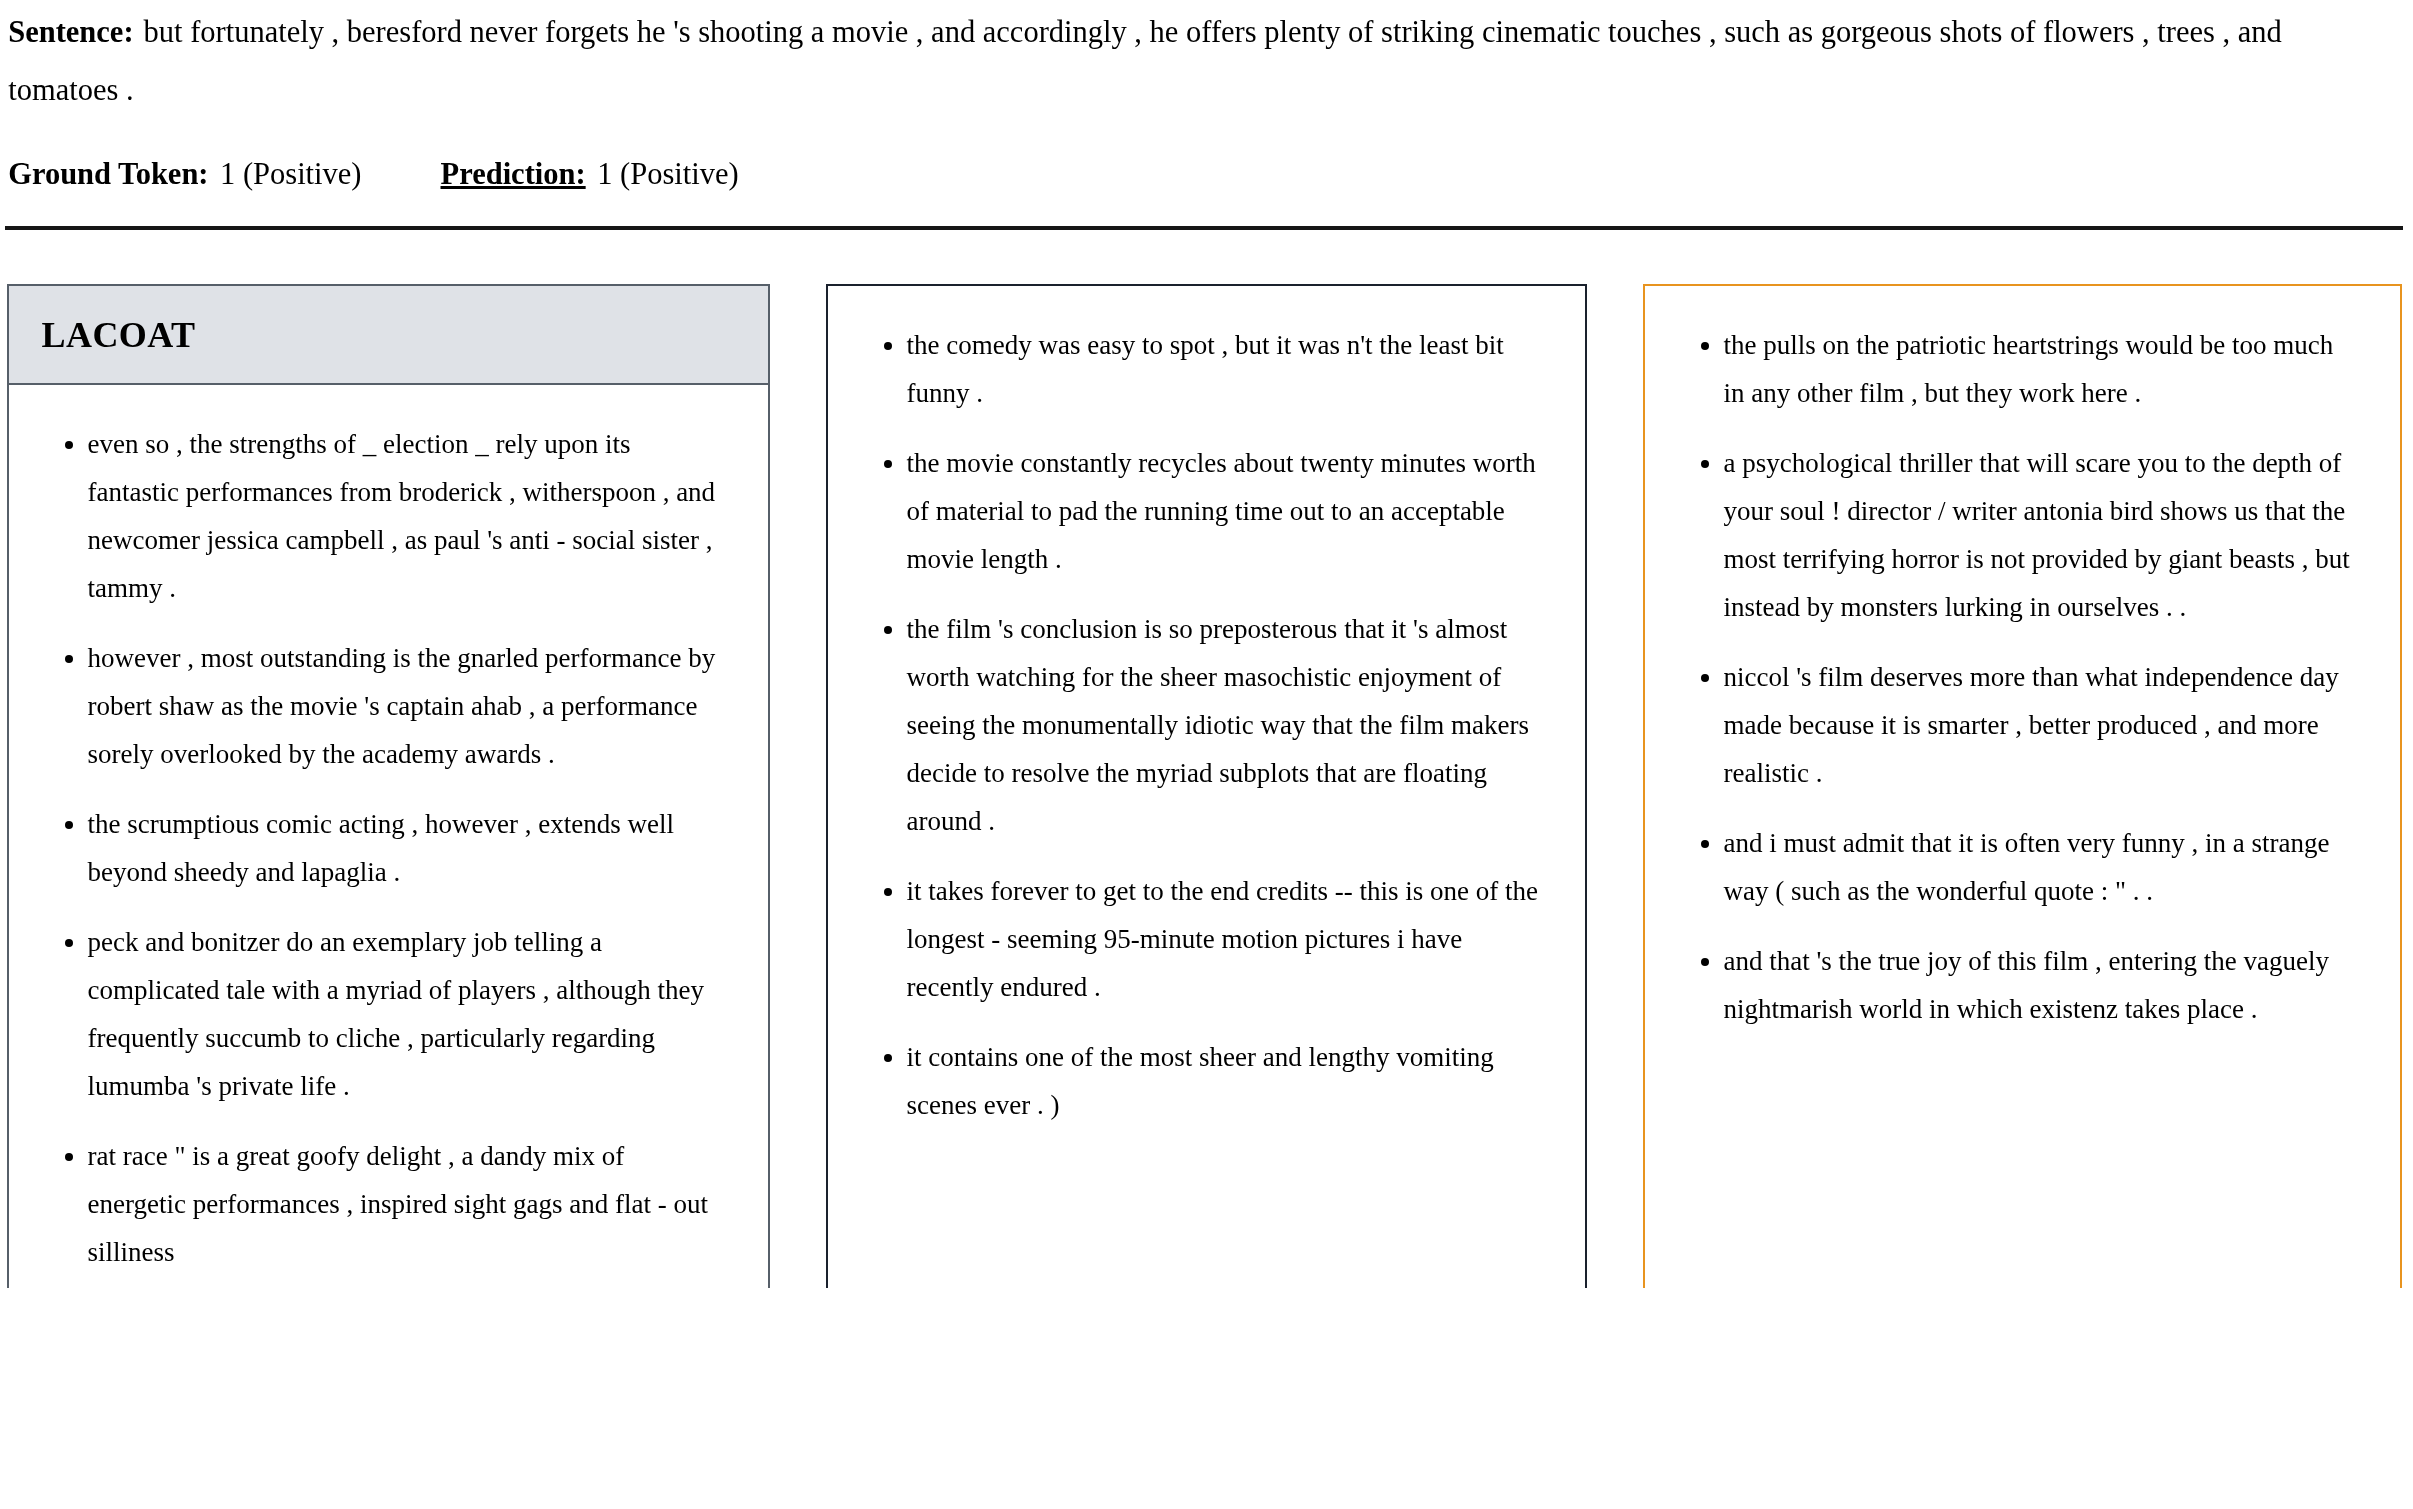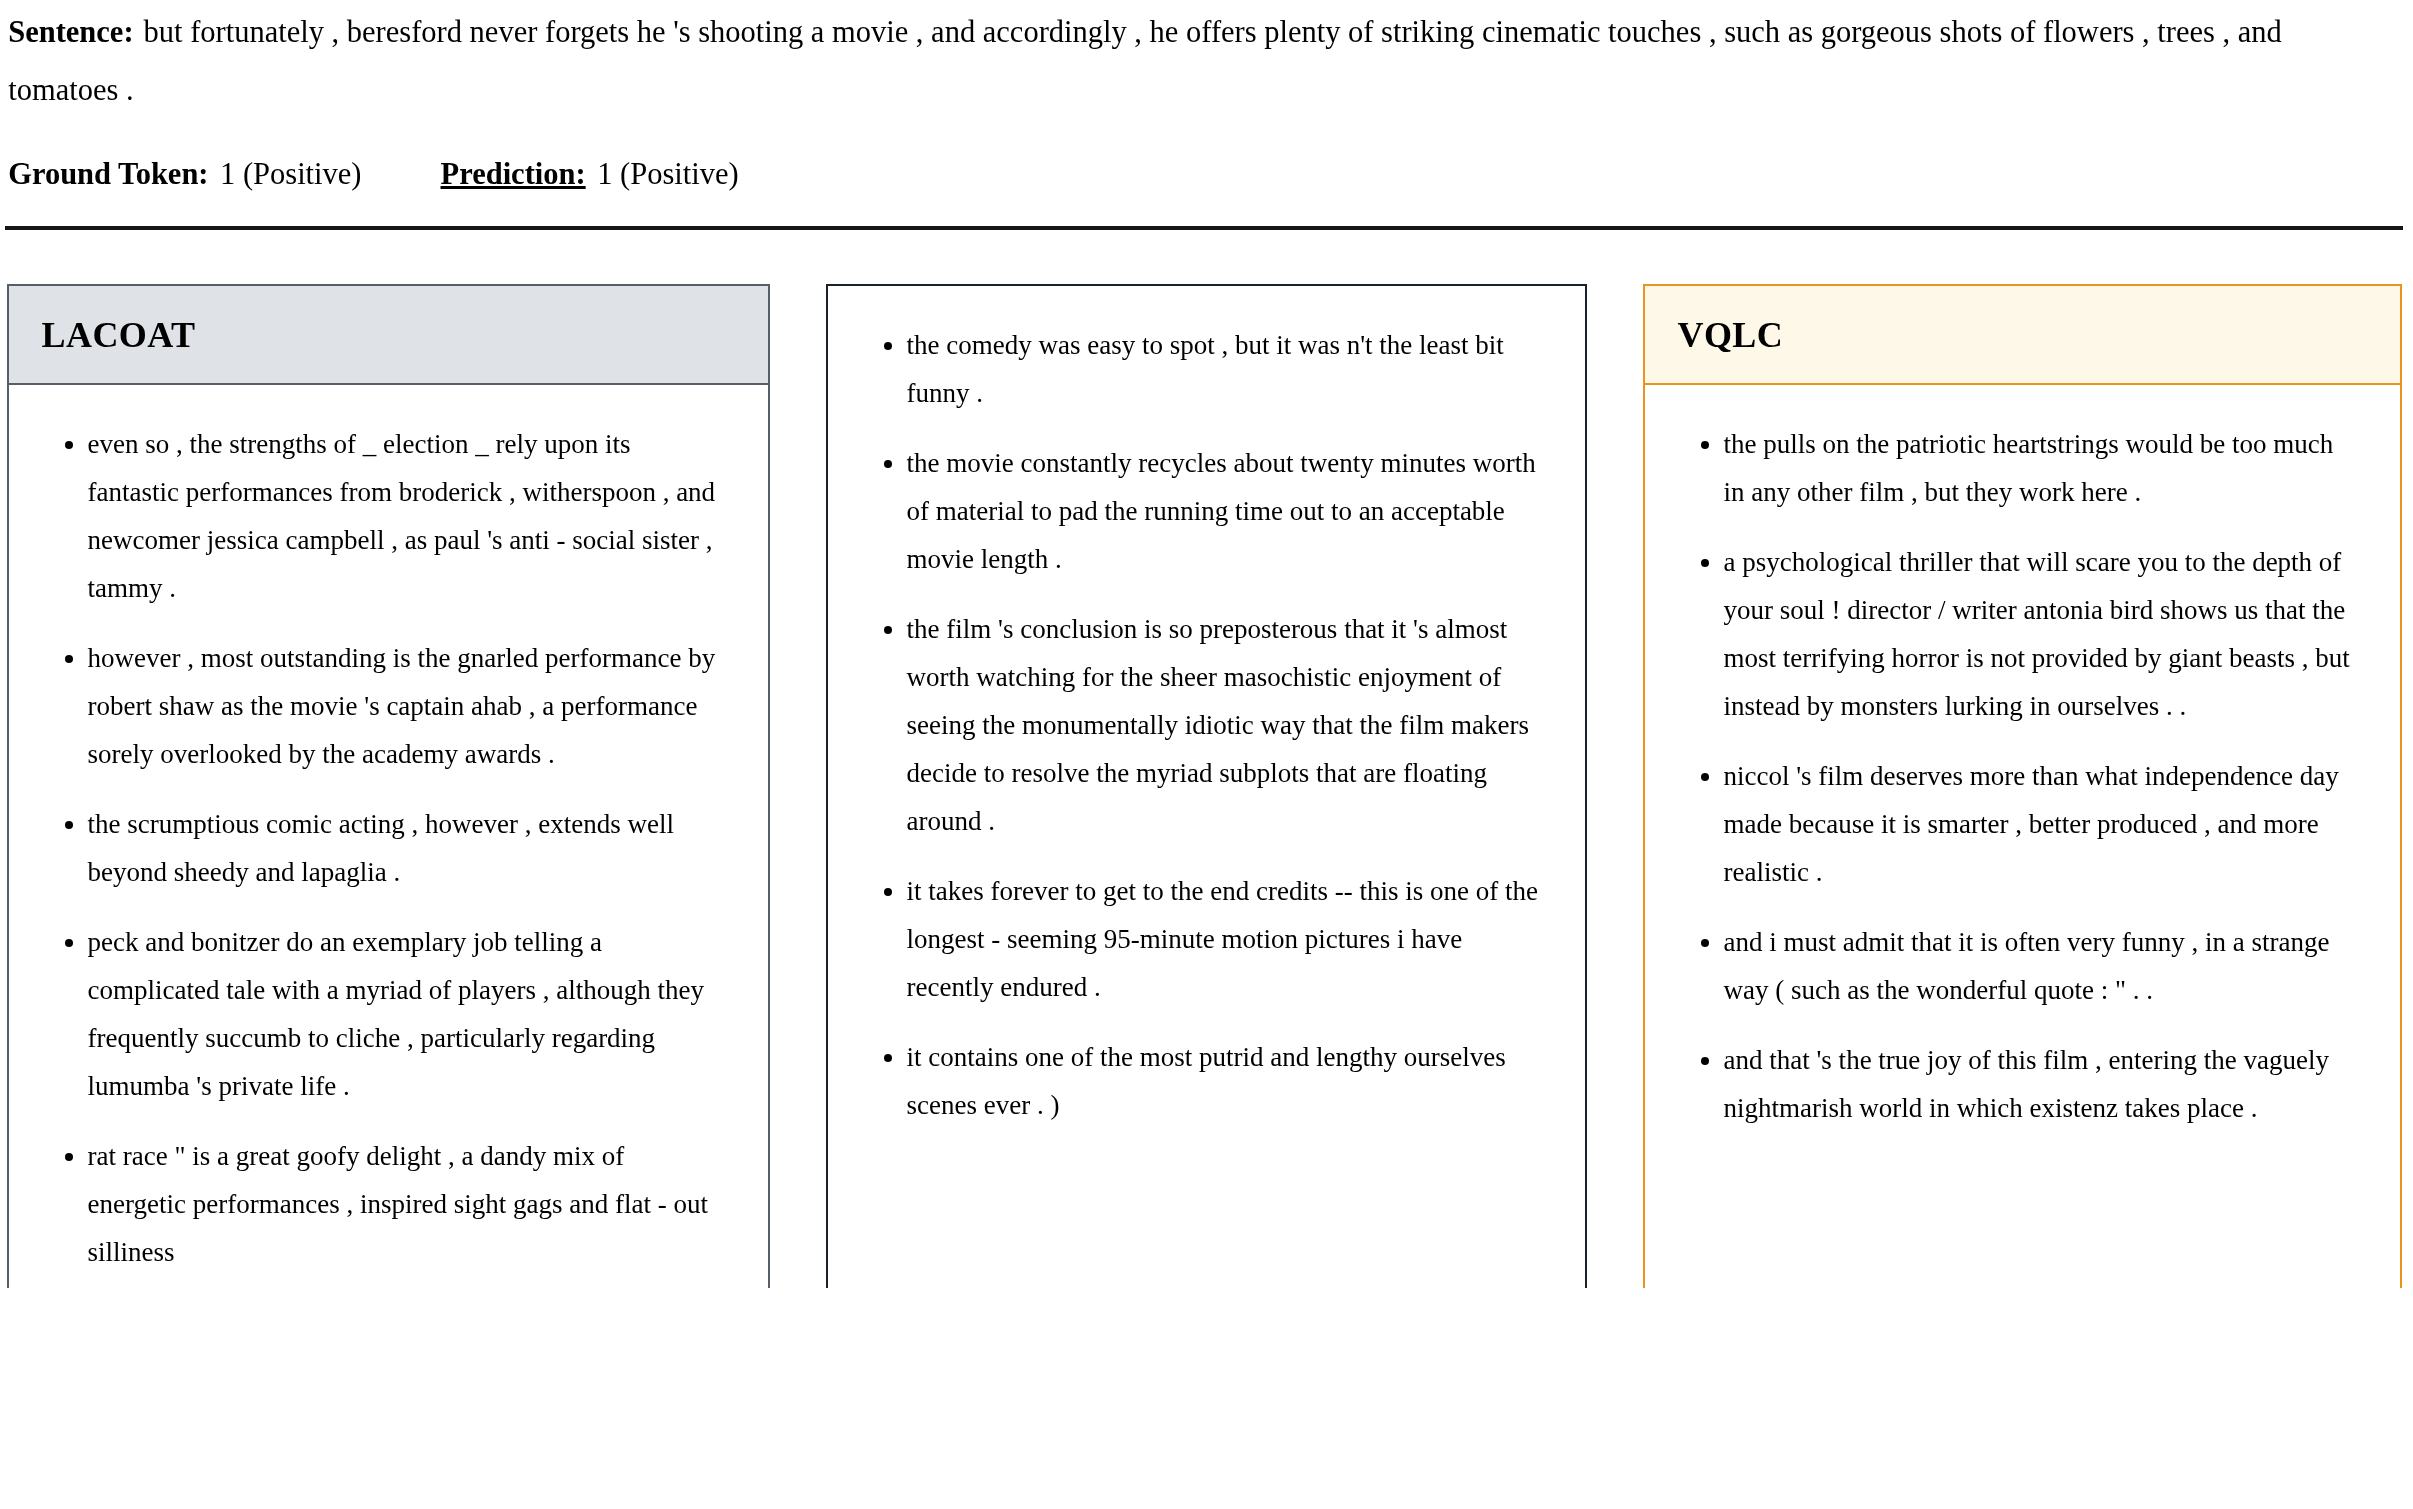--- a/index.html
+++ b/index.html
@@ -121,29 +121,26 @@
       </div>
     </section>
 
     <section class="panel panel-1" style="--accent: #1a212d; --header-bg: #eef0f3;">
       <div class="panel-body">
         <ul class="examples">
           <li>the comedy was easy to spot , but it was n't the least bit funny .</li>
           <li>the movie constantly recycles about twenty minutes worth of material to pad the running time out to an acceptable movie length .</li>
           <li>the film 's conclusion is so preposterous that it 's almost worth watching for the sheer masochistic enjoyment of seeing the monumentally idiotic way that the film makers decide to resolve the myriad subplots that are floating around .</li>
           <li>it takes forever to get to the end credits -- this is one of the longest - seeming 95-minute motion pictures i have recently endured .</li>
-          <li>it contains one of the most putrid and lengthy ourselves scenes ever . )</li>
+          <li>it contains one of the most sheer and lengthy vomiting scenes ever . )</li>
         </ul>
       </div>
     </section>
 
     <section class="panel panel-2" style="--accent: #e8941f; --header-bg: #fdf8e8;">
-      <header class="panel-header">
-        <span class="panel-title">VQLC</span>
-      </header>
       <div class="panel-body">
         <ul class="examples">
           <li>the pulls on the patriotic heartstrings would be too much in any other film , but they work here .</li>
           <li>a psychological thriller that will scare you to the depth of your soul ! director / writer antonia bird shows us that the most terrifying horror is not provided by giant beasts , but instead by monsters lurking in ourselves . .</li>
           <li>niccol 's film deserves more than what independence day made because it is smarter , better produced , and more realistic .</li>
           <li>and i must admit that it is often very funny , in a strange way ( such as the wonderful quote : " . .</li>
           <li>and that 's the true joy of this film , entering the vaguely nightmarish world in which existenz takes place .</li>
         </ul>
       </div>
     </section>

